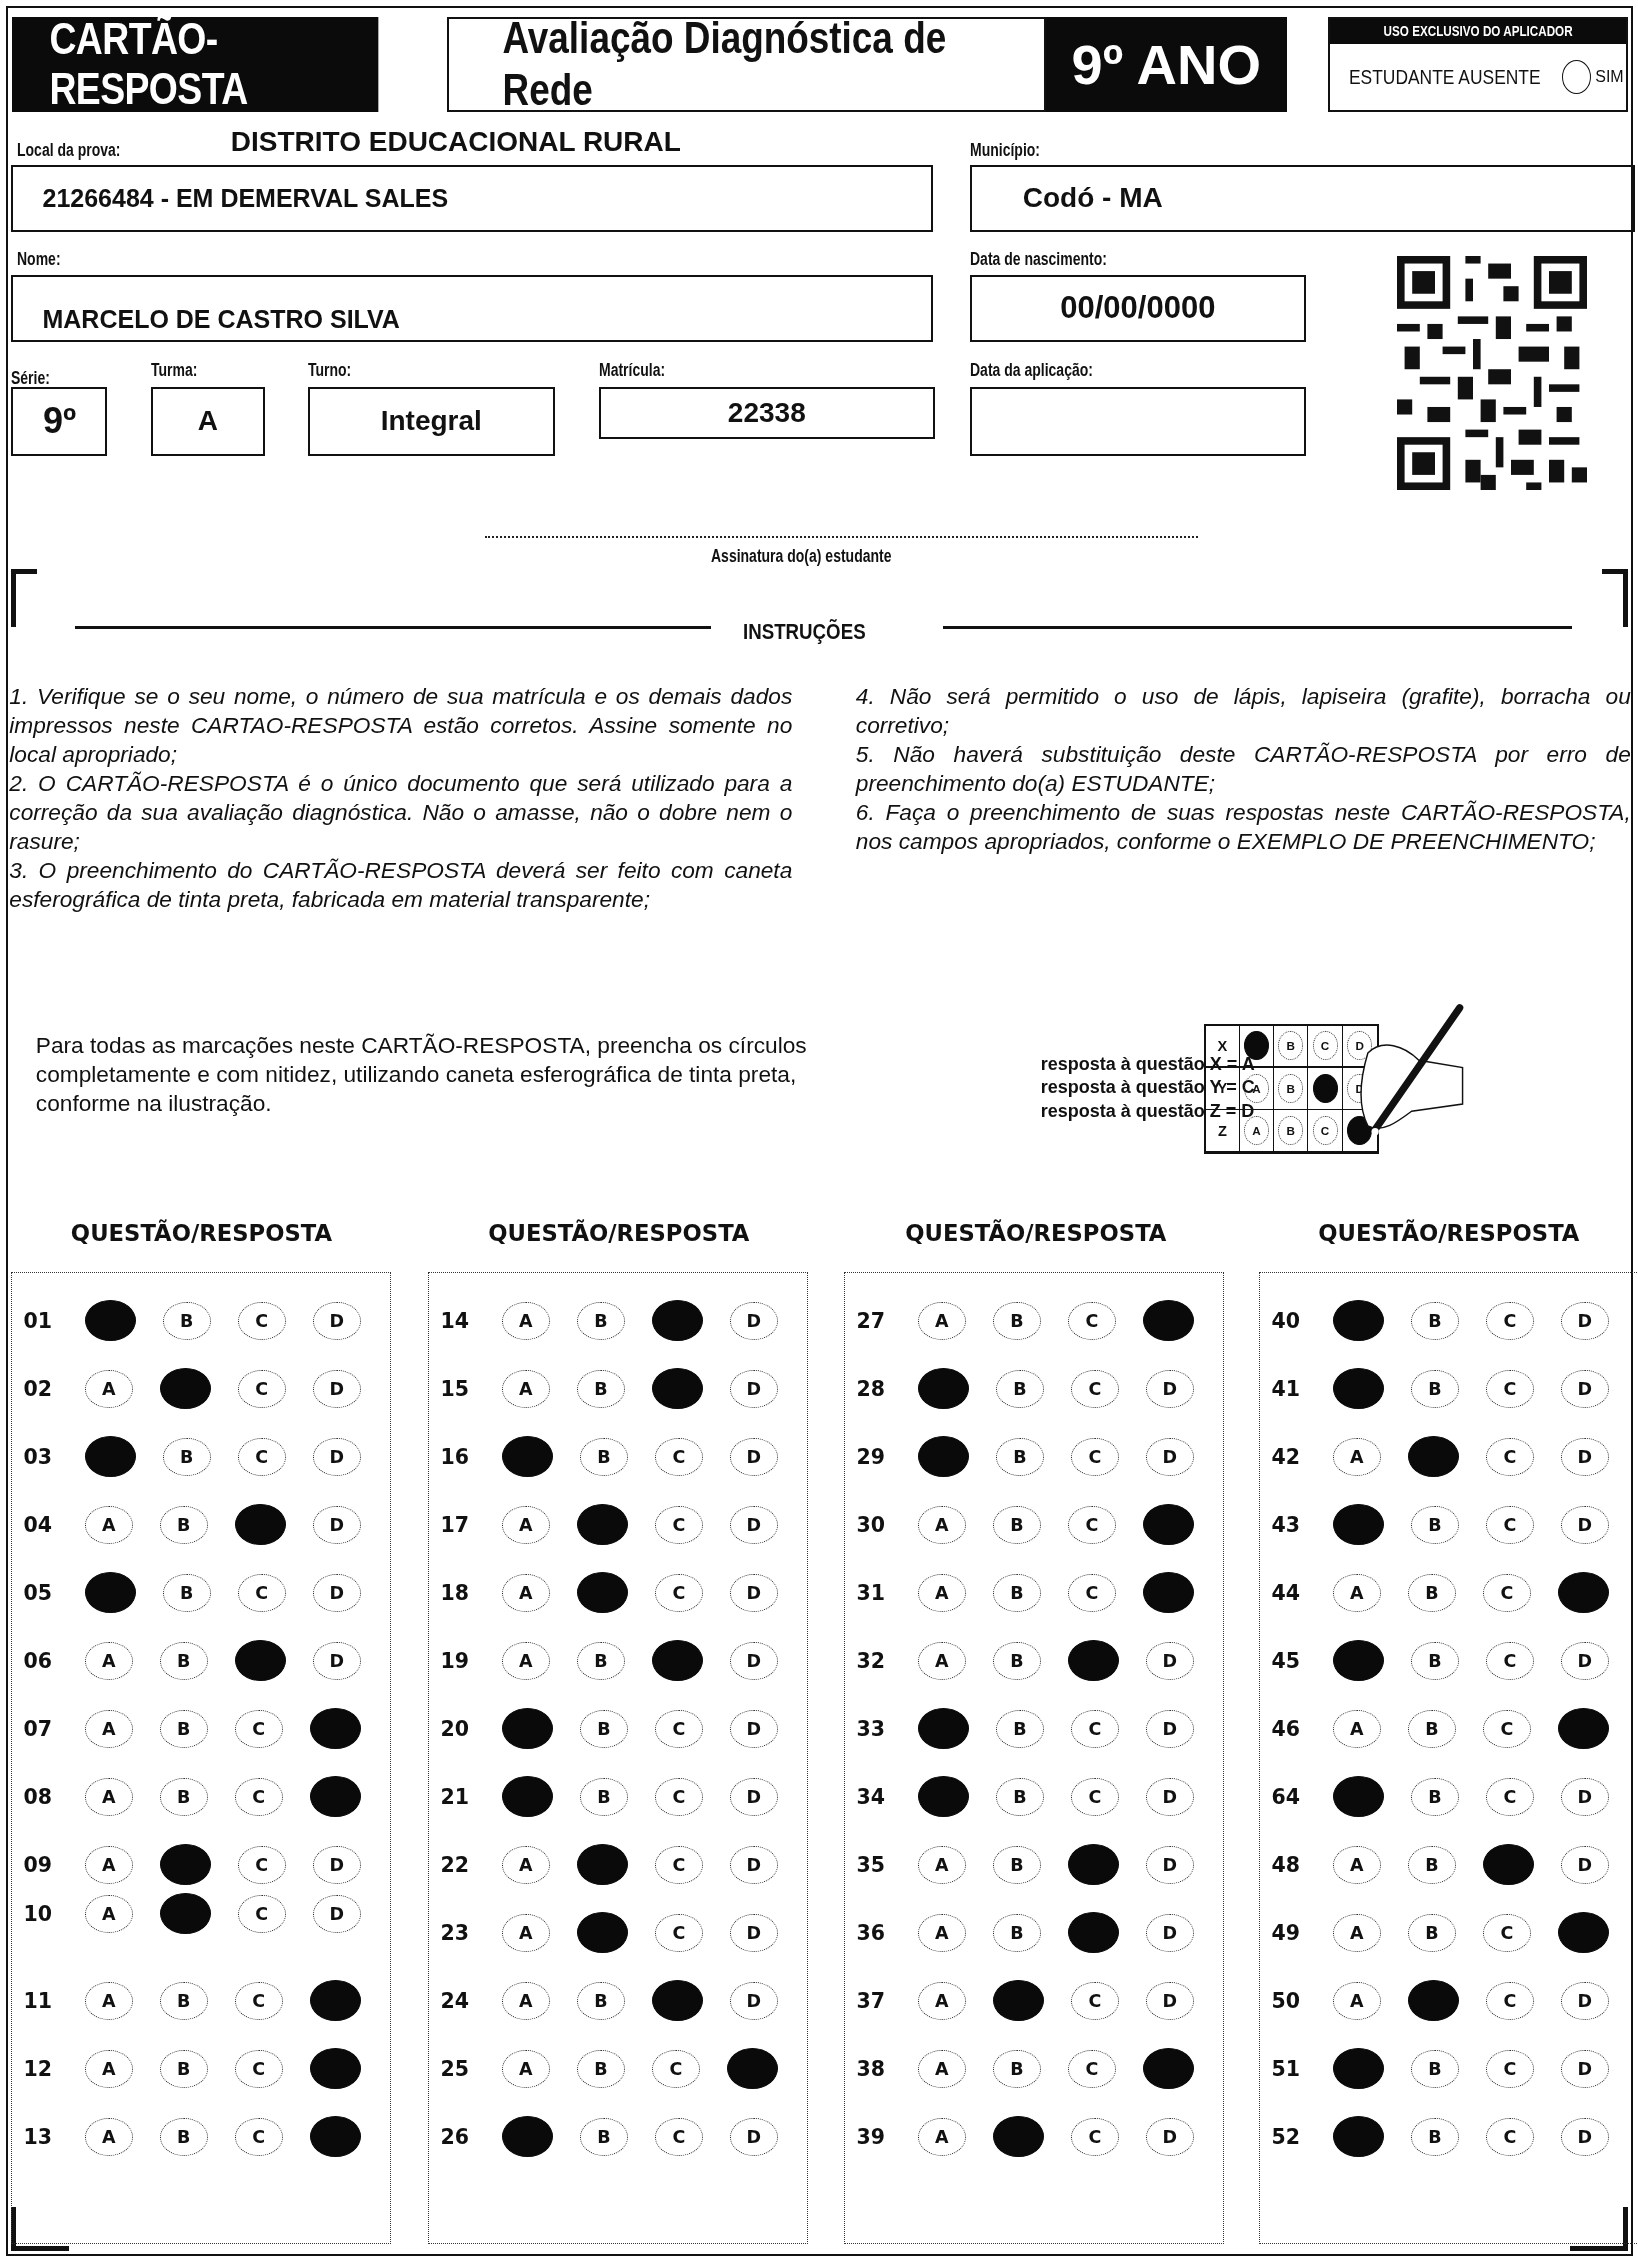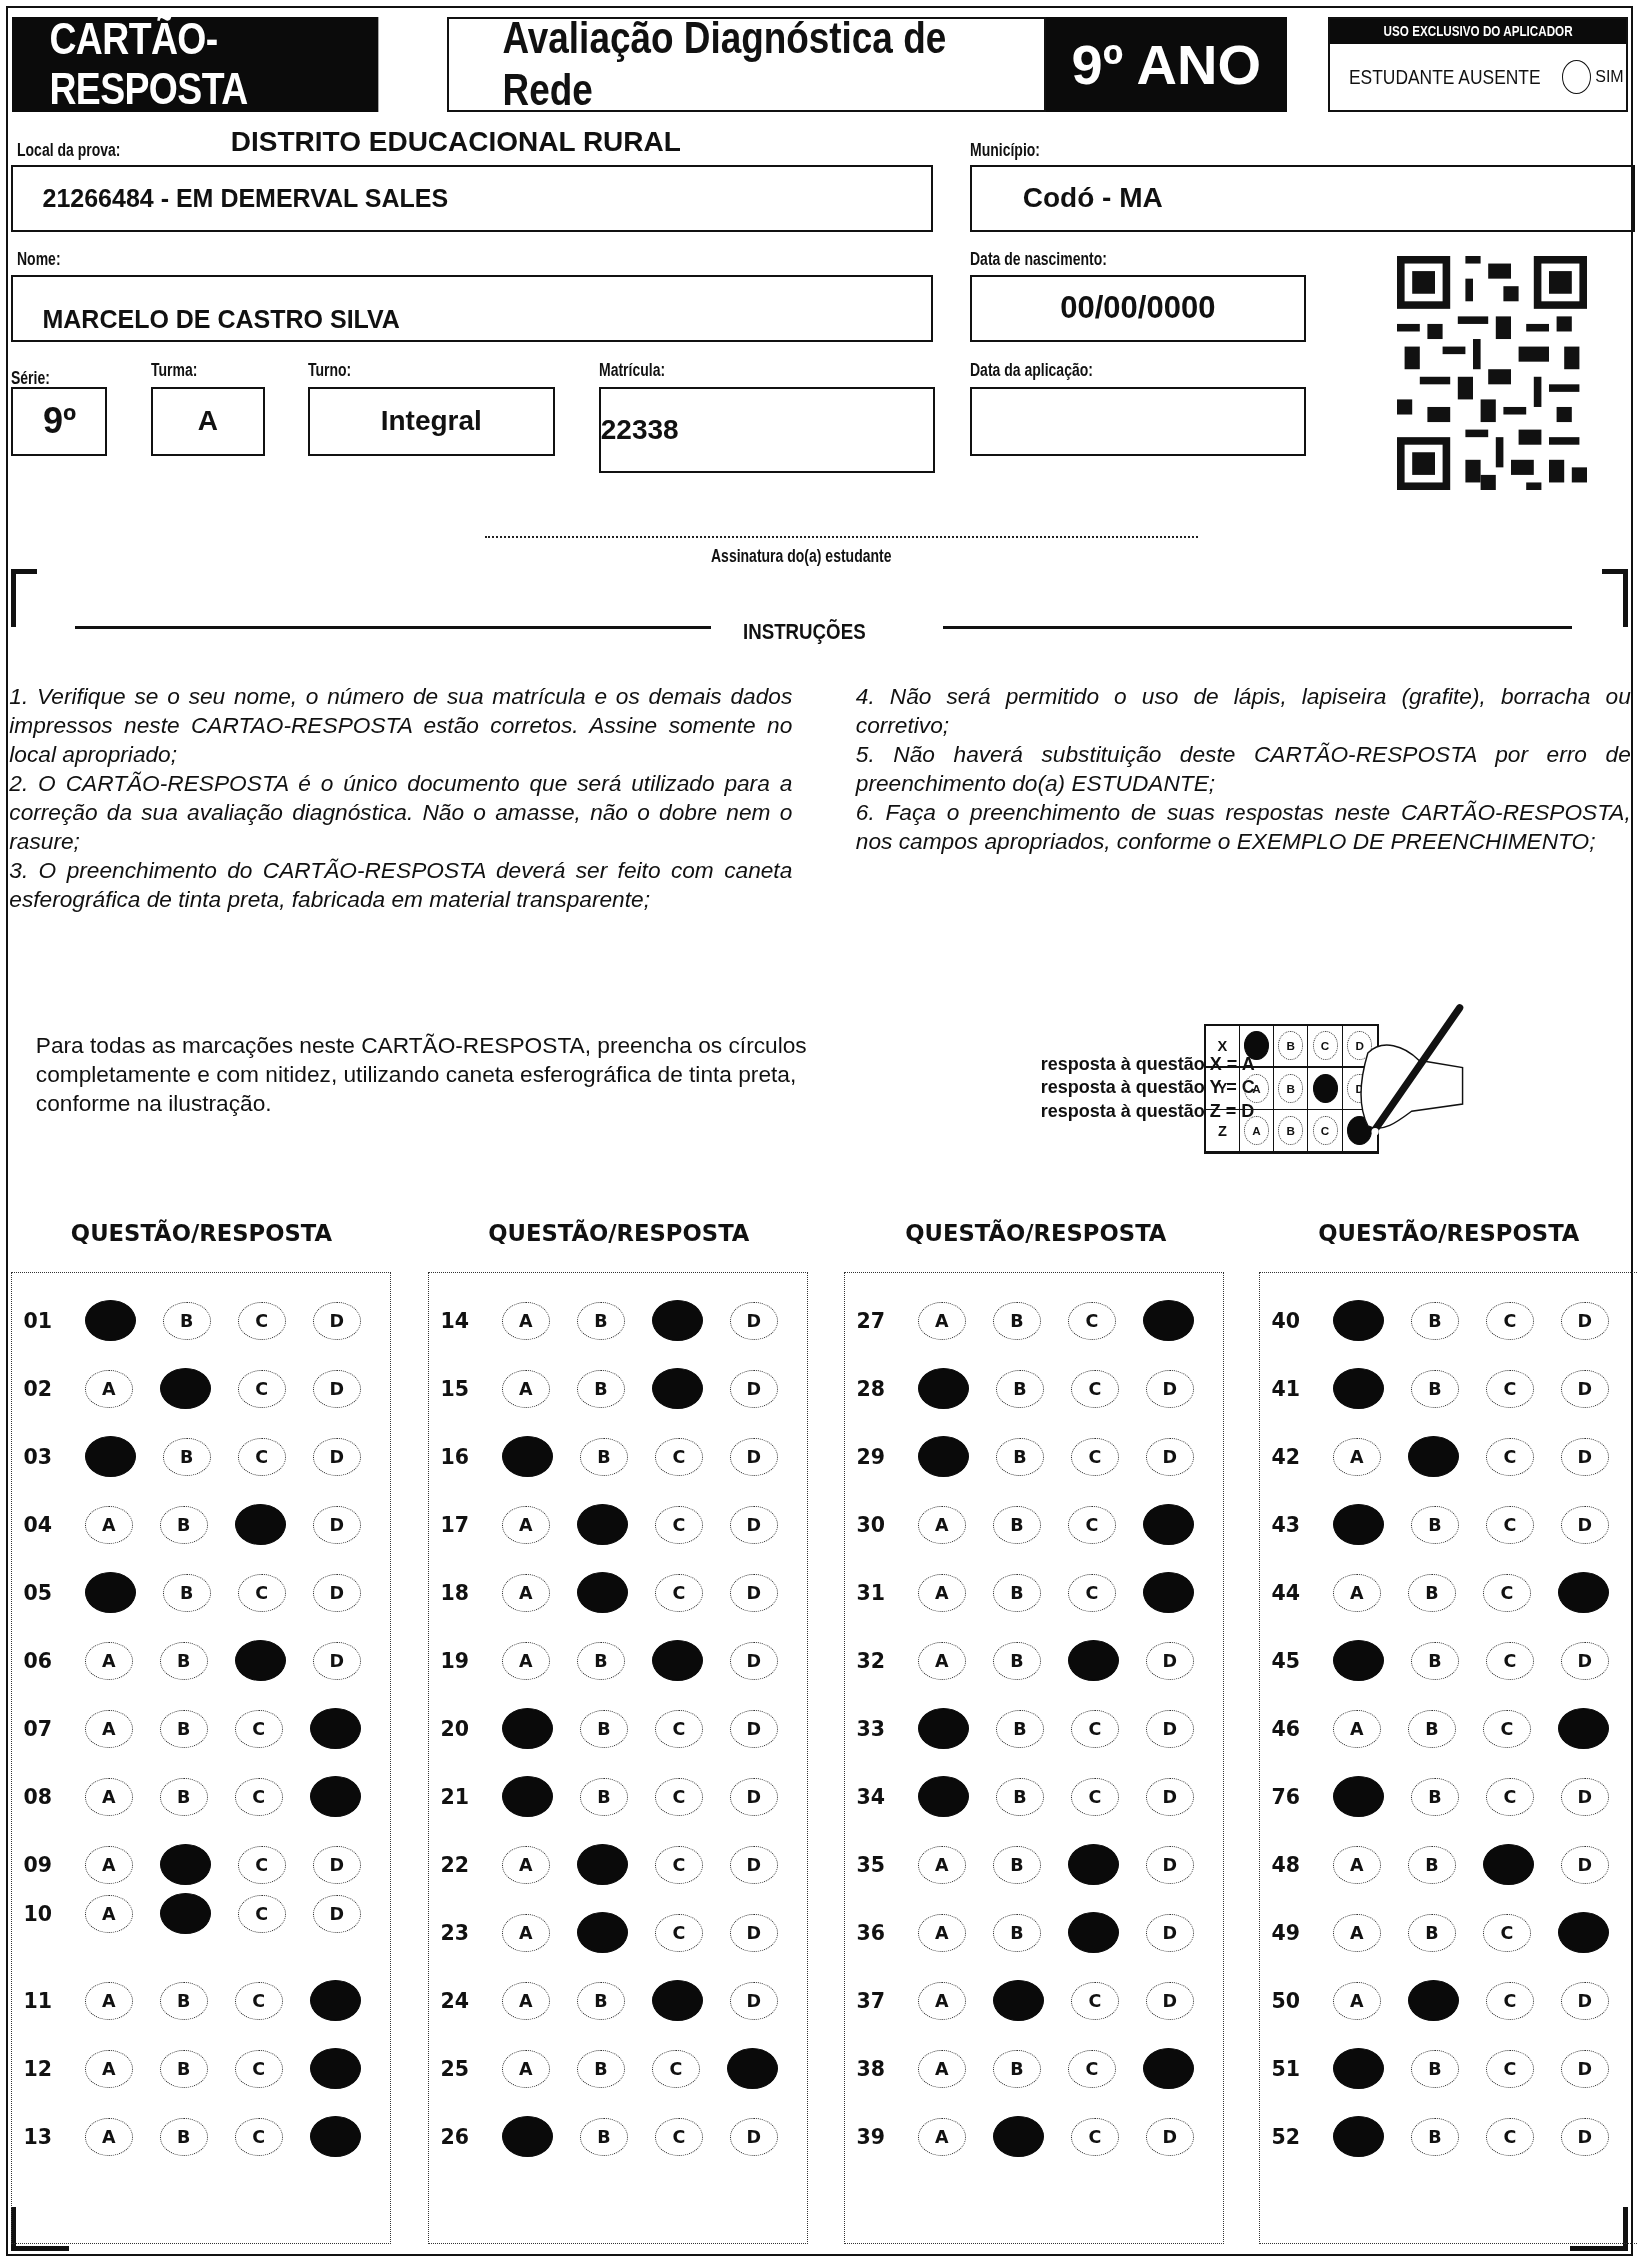--- a/index.html
+++ b/index.html
@@ -169,21 +169,21 @@
   <div class="box" style="left:143px; top:379px; width:114px; height:69px; justify-content:center; font-size:28px;">
       <span>A</span>
     </div>
 
   <div class="lab" style="left:300px; top:352px;"><span>Turno:</span></div>
   <div class="box" style="left:300px; top:379px; width:247px; height:69px; justify-content:center; font-size:28px;">
       <span>Integral</span>
     </div>
 
   <div class="lab" style="left:591px; top:352px;"><span>Matrícula:</span></div>
-  <div class="box" style="left:591px; top:379px; width:336px; height:86px; font-size:28px;">
+  <div class="box" style="left:591px; top:379px; width:336px; height:52px; justify-content:center; font-size:28px;">
       <span>22338</span>
     </div>
 
   <div class="lab" style="left:962px; top:352px;"><span>Data da aplicação:</span></div>
   <div class="box" style="left:962px; top:379px; width:336px; height:69px;">
       <span></span>
     </div>
 
   <div class="sig-line"></div>
   <div class="sig-lab"><span>Assinatura do(a) estudante</span></div>
@@ -595,21 +595,21 @@
         <div class="bub">D</div>
       </div>
       <div class="qrow" style="top: 434px;">
         <div class="qnum">46</div>
         <div class="bub">A</div>
         <div class="bub">B</div>
         <div class="bub">C</div>
         <div class="bub filled">D</div>
       </div>
       <div class="qrow" style="top: 502px;">
-        <div class="qnum">76</div>
+        <div class="qnum">64</div>
         <div class="bub filled">A</div>
         <div class="bub">B</div>
         <div class="bub">C</div>
         <div class="bub">D</div>
       </div>
       <div class="qrow" style="top: 570px;">
         <div class="qnum">48</div>
         <div class="bub">A</div>
         <div class="bub">B</div>
         <div class="bub filled">C</div>

